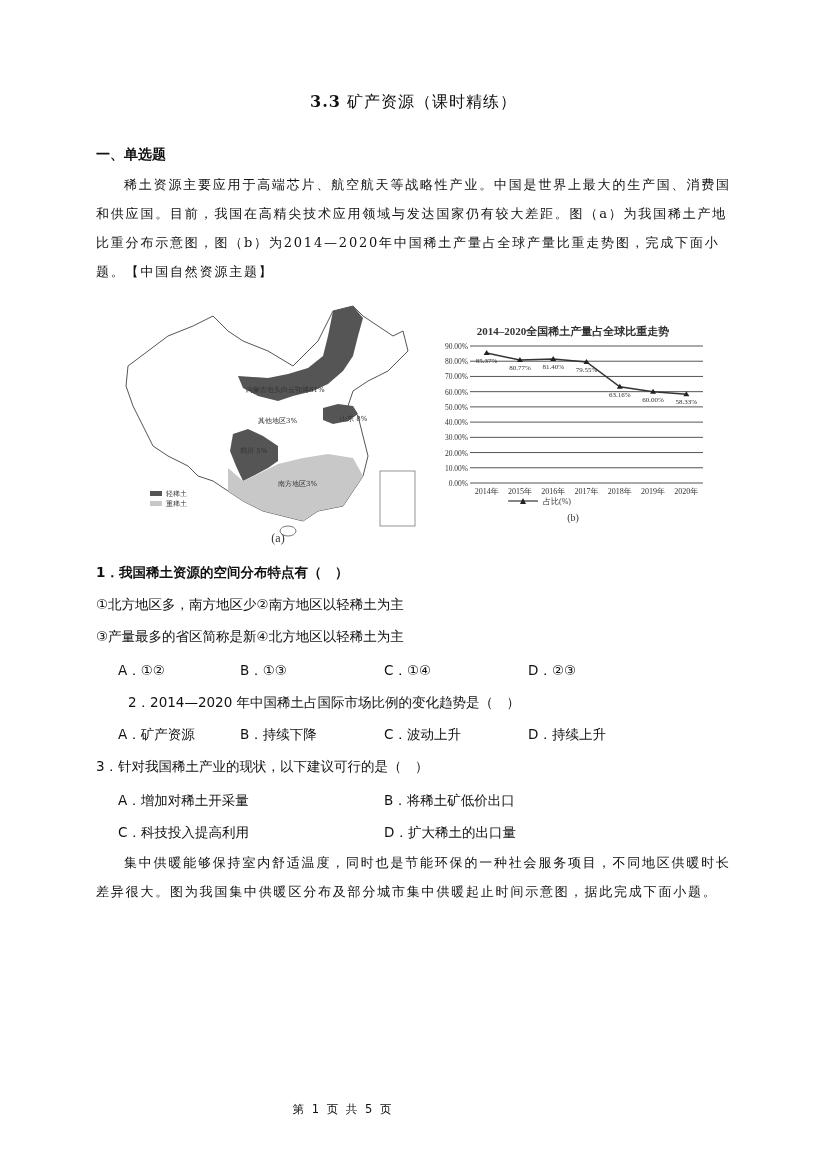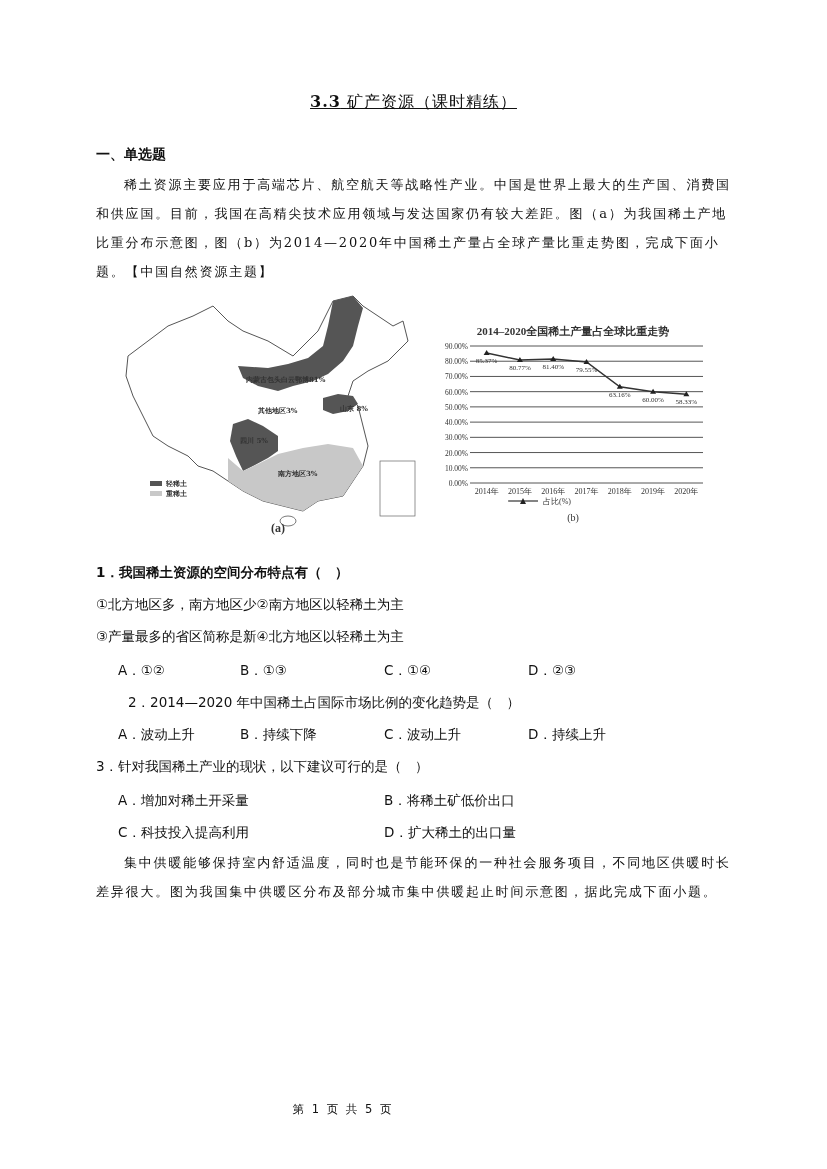--- a/index.html
+++ b/index.html
@@ -1,26 +1,26 @@
 <!DOCTYPE html>
 <html><head>
 <meta charset="utf-8">
 <style>
   html, body { margin: 0; padding: 0; background: #ffffff; }
   body { width: 827px; height: 1169px; position: relative; overflow: hidden;
          font-family: "DejaVu Sans", "Liberation Sans", sans-serif; color: #111; }
   .title { position: absolute; top: 92px; left: 0; width: 827px; text-align: center;
-           font-family: "DejaVu Serif", "Liberation Serif", serif; font-size: 16px; letter-spacing: 1px; text-decoration: underline; }
+           font-family: "DejaVu Serif", "Liberation Serif", serif; font-size: 16px; letter-spacing: 1px; }
   .title b { font-weight: bold; }
   .section { position: absolute; top: 146px; left: 96px; font-size: 14px; font-weight: bold; }
   .para { position: absolute; left: 96px; width: 640px; font-size: 13px; line-height: 29px;
           font-family: "DejaVu Serif", "Liberation Serif", serif; letter-spacing: 1.8px; text-indent: 28px; }
   .p1 { top: 170px; }
   .p2 { top: 848px; }
-  .figure-a { position: absolute; left: 118px; top: 286px; width: 300px; height: 250px; font-weight: bold; }
+  .figure-a { position: absolute; left: 118px; top: 296px; width: 300px; height: 250px; }
   .figure-b { position: absolute; left: 428px; top: 318px; width: 290px; height: 215px; }
   .q { position: absolute; left: 96px; font-size: 13.5px; }
   .opt { position: absolute; font-size: 13.5px; }
   .footer { position: absolute; top: 1102px; left: 0; width: 686px; text-align: center; font-size: 11.5px; letter-spacing: 2px; }
   .maplabel { font-family: "DejaVu Serif", "Liberation Serif", serif; font-size: 7px; fill: #333; }
   .chart-text { font-family: "Liberation Serif", "DejaVu Serif", serif; fill: #333; }
 </style>
 </head>
 <body>
 
@@ -131,21 +131,21 @@
 
 <div class="q" style="top:564px;font-weight:bold;">1．我国稀土资源的空间分布特点有（　）</div>
 <div class="q" style="top:596px;">①北方地区多，南方地区少②南方地区以轻稀土为主</div>
 <div class="q" style="top:628px;">③产量最多的省区简称是新④北方地区以轻稀土为主</div>
 <div class="opt" style="top:662px; left:118px;">A．①②</div>
 <div class="opt" style="top:662px; left:240px;">B．①③</div>
 <div class="opt" style="top:662px; left:384px;">C．①④</div>
 <div class="opt" style="top:662px; left:528px;">D．②③</div>
 
 <div class="q" style="top:694px;margin-left:32px;">2．2014—2020 年中国稀土占国际市场比例的变化趋势是（　）</div>
-<div class="opt" style="top:726px; left:118px;">A．波动上升</div>
+<div class="opt" style="top:726px; left:118px;">A．矿产资源</div>
 <div class="opt" style="top:726px; left:240px;">B．持续下降</div>
 <div class="opt" style="top:726px; left:384px;">C．波动上升</div>
 <div class="opt" style="top:726px; left:528px;">D．持续上升</div>
 
 <div class="q" style="top:758px;">3．针对我国稀土产业的现状，以下建议可行的是（　）</div>
 <div class="opt" style="top:792px; left:118px;">A．增加对稀土开采量</div>
 <div class="opt" style="top:792px; left:384px;">B．将稀土矿低价出口</div>
 <div class="opt" style="top:824px; left:118px;">C．科技投入提高利用</div>
 <div class="opt" style="top:824px; left:384px;">D．扩大稀土的出口量</div>
 

